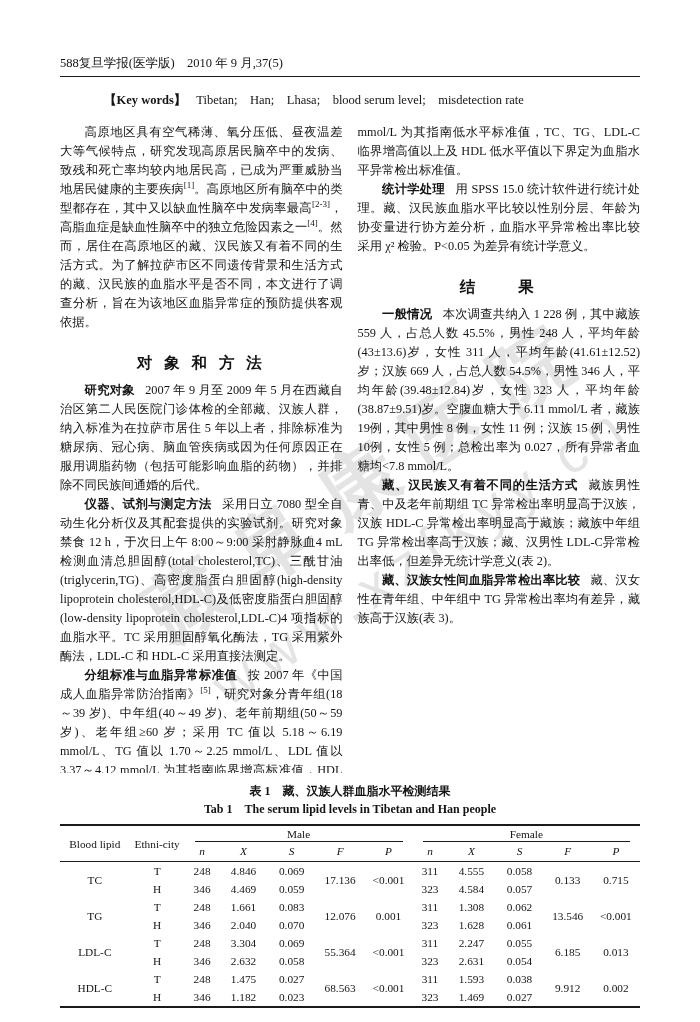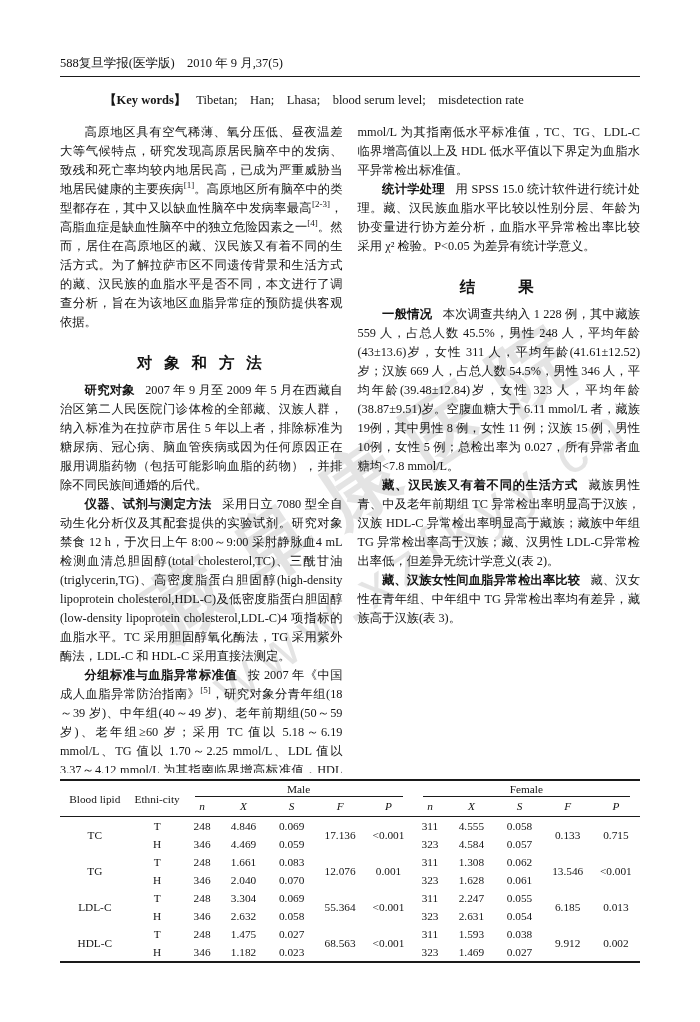--- a/index.html
+++ b/index.html
@@ -100,20 +100,24 @@
         <p class="cont">mmol/L 为其指南低水平标准值，TC、TG、LDL-C 临界增高值以上及 HDL 低水平值以下界定为血脂水平异常检出标准值。</p>
         <p><span class="lead">统计学处理</span><span>用 SPSS 15.0 统计软件进行统计处理。藏、汉民族血脂水平比较以性别分层、年龄为协变量进行协方差分析，血脂水平异常检出率比较采用 χ² 检验。P&lt;0.05 为差异有统计学意义。</span></p>
         <div class="sec-title">结　　果</div>
         <p><span class="lead">一般情况</span><span>本次调查共纳入 1 228 例，其中藏族559 人，占总人数 45.5%，男性 248 人，平均年龄(43±13.6)岁，女性 311 人，平均年龄(41.61±12.52)岁；汉族 669 人，占总人数 54.5%，男性 346 人，平均年龄(39.48±12.84)岁，女性 323 人，平均年龄(38.87±9.51)岁。空腹血糖大于 6.11 mmol/L 者，藏族 19例，其中男性 8 例，女性 11 例；汉族 15 例，男性 10例，女性 5 例；总检出率为 0.027，所有异常者血糖均&lt;7.8 mmol/L。</span></p>
         <p><span class="lead">藏、汉民族又有着不同的生活方式</span><span>藏族男性青、中及老年前期组 TC 异常检出率明显高于汉族，汉族 HDL-C 异常检出率明显高于藏族；藏族中年组 TG 异常检出率高于汉族；藏、汉男性 LDL-C异常检出率低，但差异无统计学意义(表 2)。</span></p>
         <p><span class="lead">藏、汉族女性间血脂异常检出率比较</span><span>藏、汉女性在青年组、中年组中 TG 异常检出率均有差异，藏族高于汉族(表 3)。</span></p>
       </div>
 
     </div>
 
+    <div class="tbl-captions">
+      <div class="tbl-cap-zh">表 1　藏、汉族人群血脂水平检测结果</div>
+      <div class="tbl-cap-en">Tab 1　The serum lipid levels in Tibetan and Han people</div>
+    </div>
 
     <table class="data">
       <colgroup>
         <col style="width:12%">
           <col style="width:9.5%">
         <col style="width:6%">
           <col style="width:8.3%">
           <col style="width:8.3%">
           <col style="width:8.4%">
           <col style="width:8.3%">

